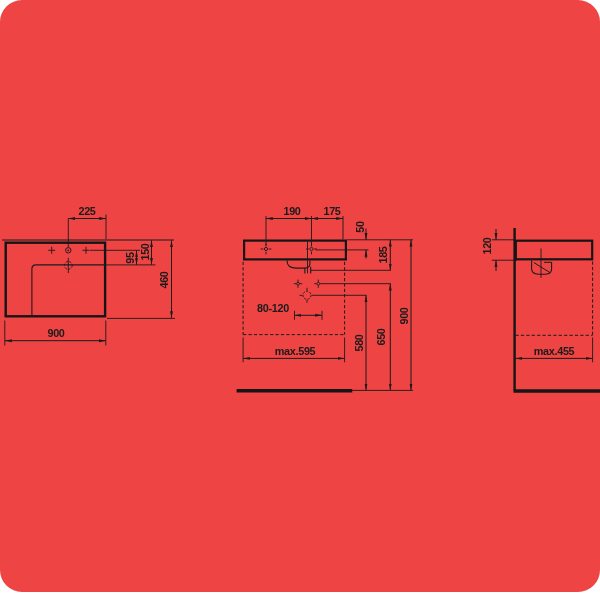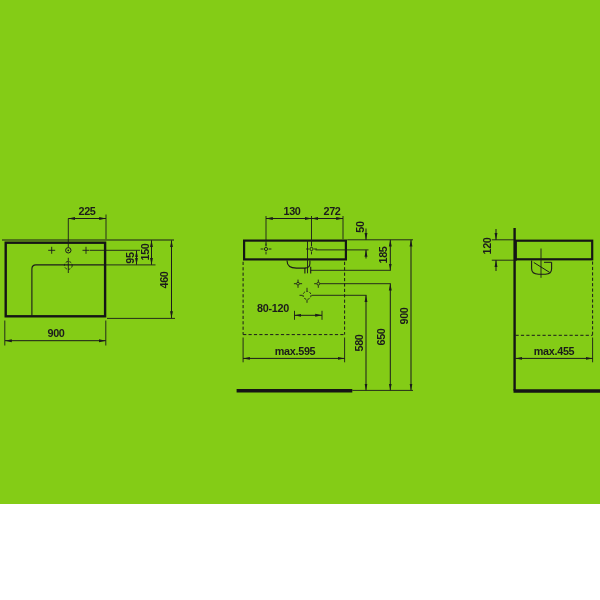--- a/index.html
+++ b/index.html
@@ -1,18 +1,18 @@
 <!DOCTYPE html>
 <html><head>
 <meta charset="utf-8">
 <style>
   html,body{margin:0;padding:0;}
   #canvas{
-    position:relative;width:600px;height:504px;background:#84cc16;
-    font-family:"Liberation Sans", sans-serif;overflow:hidden;
+    position:relative;width:600px;height:592px;background:#ef4444;
+    font-family:"Liberation Sans", sans-serif;overflow:hidden;border-radius:22px;
   }
   #linework{position:absolute;left:0;top:0;}
   .dim{
     position:absolute;color:#1b1b1b;font-size:11.5px;font-weight:700;
     letter-spacing:-0.3px;white-space:nowrap;line-height:1;
     transform:translate(-50%,-50%) scaleX(.94);transform-origin:center;
   }
   .dim.v{transform:translate(-50%,-50%) rotate(-90deg) scaleX(.94);}
 </style>
 </head>
@@ -152,22 +152,22 @@
       <path d="M513.5,391 H600" stroke="#151515" stroke-width="3.4"></path>
     </g>
   </svg>
 
   <span class="dim" style="left:87px;top:212px;">225</span>
   <span class="dim v" style="left:130.5px;top:257.5px;">95</span>
   <span class="dim v" style="left:146px;top:252px;">150</span>
   <span class="dim v" style="left:164.5px;top:279.5px;">460</span>
   <span class="dim" style="left:56px;top:334px;">900</span>
 
-  <span class="dim" style="left:291.5px;top:211.5px;">130</span>
-  <span class="dim" style="left:331.5px;top:211.5px;">272</span>
+  <span class="dim" style="left:291.5px;top:211.5px;">190</span>
+  <span class="dim" style="left:331.5px;top:211.5px;">175</span>
   <span class="dim v" style="left:361px;top:226.5px;">50</span>
   <span class="dim v" style="left:383.5px;top:255px;">185</span>
   <span class="dim" style="left:273px;top:308.5px;">80-120</span>
   <span class="dim" style="left:294.5px;top:351.5px;">max.595</span>
   <span class="dim v" style="left:360px;top:343px;">580</span>
   <span class="dim v" style="left:382px;top:337px;">650</span>
   <span class="dim v" style="left:404.5px;top:315.5px;">900</span>
 
   <span class="dim v" style="left:487.5px;top:245.5px;">120</span>
   <span class="dim" style="left:554px;top:351.5px;">max.455</span>

